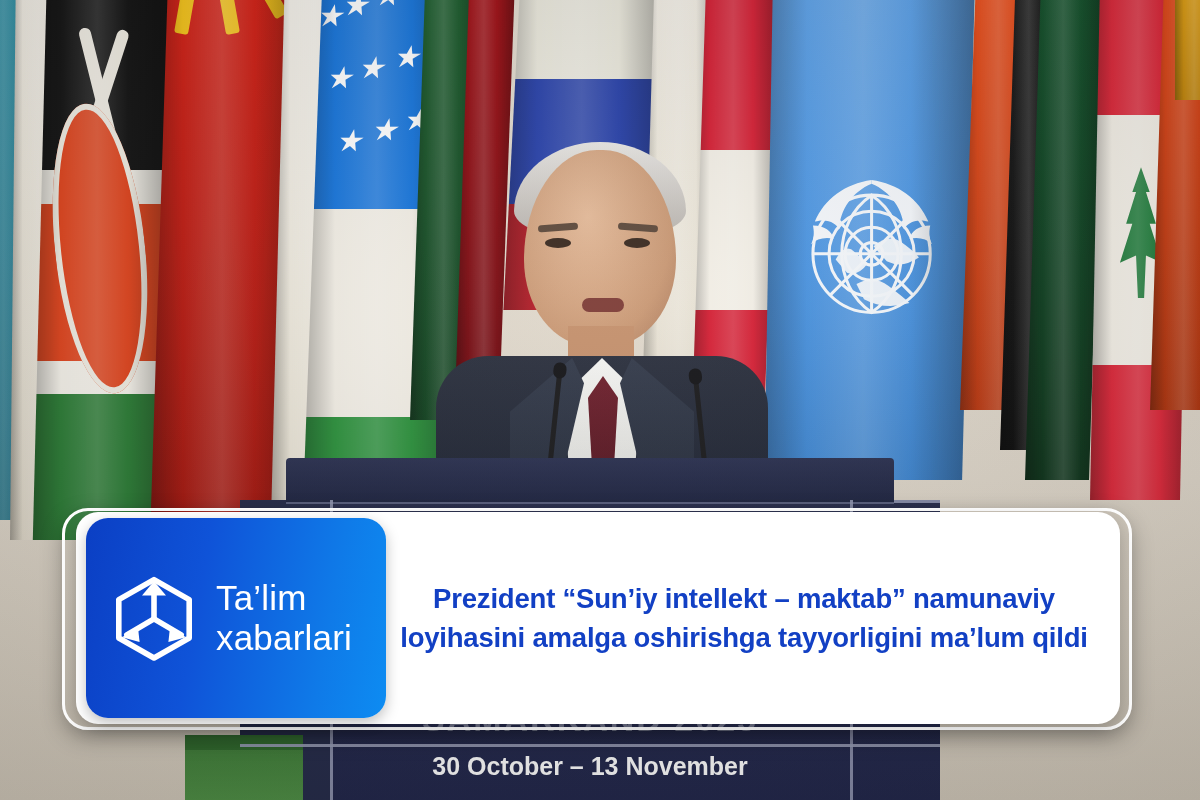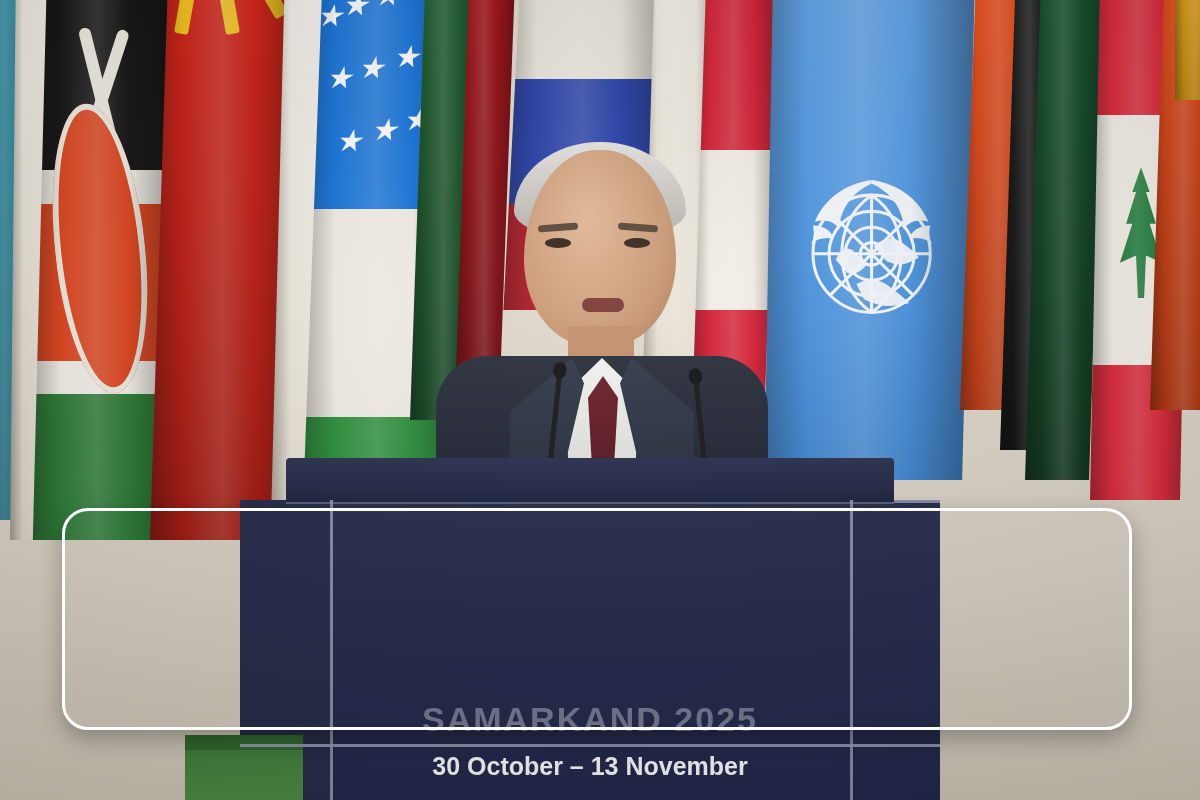--- a/index.html
+++ b/index.html
@@ -384,15 +384,44 @@
     <div class="podium-rule-v2"></div>
     <div class="podium-rule-h"></div>
     <div class="podium-title">SAMARKAND 2025</div>
     <div class="podium-dates">30 October – 13 November</div>
 
     <div class="grade"></div>
   </div>
 
   <div class="banner-outline"></div>
 
-
+  <div class="banner-card">
+    <div class="headline">Prezident “Sun’iy intellekt – maktab” namunaviy loyihasini amalga oshirishga tayyorligini ma’lum qildi</div>
+  </div>
+
+  <div class="logo-box">
+    <span class="logo-mark">
+      <svg viewBox="0 0 120 120">
+        <g fill="none" stroke="#ffffff" stroke-width="7" stroke-linejoin="round" stroke-linecap="round">
+
+          <path d="M60 12 L104 37 L104 85 L60 110 L16 85 L16 37 Z"></path>
+
+          <path d="M60 61 L60 22"></path>
+          <path d="M60 61 L26 81"></path>
+          <path d="M60 61 L94 81"></path>
+        </g>
+        <g fill="#ffffff">
+
+          <path d="M60 14 L75 32 L45 32 Z"></path>
+
+          <path d="M20 84 L40 72 L42 90 Z"></path>
+
+          <path d="M100 84 L80 72 L78 90 Z"></path>
+        </g>
+      </svg>
+    </span>
+    <span class="logo-text">
+      <span>Ta’lim</span><br>
+      <span>xabarlari</span>
+    </span>
+  </div>
 
 </div>
 
 </body></html>

